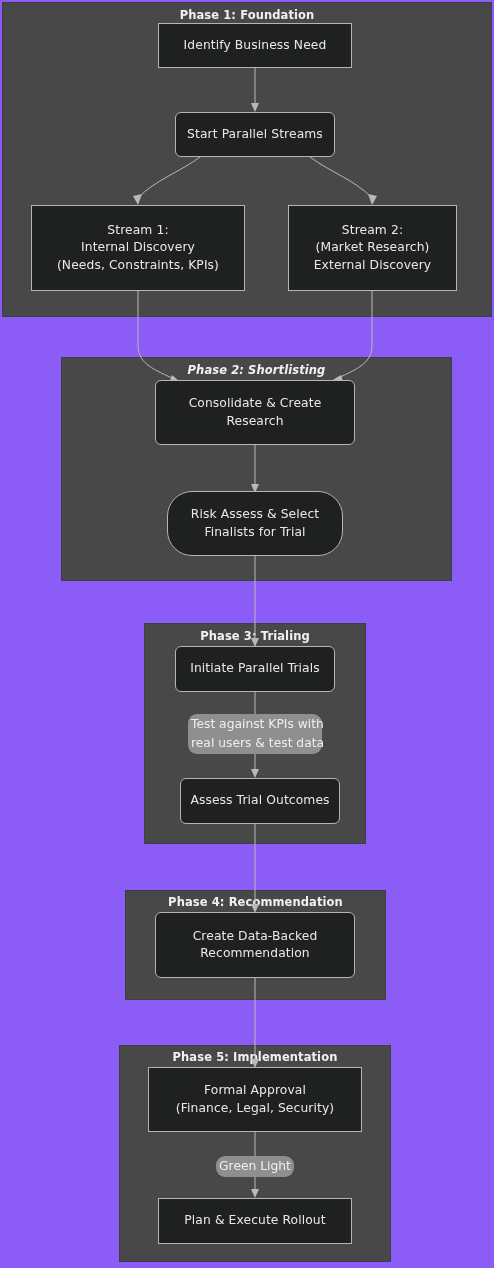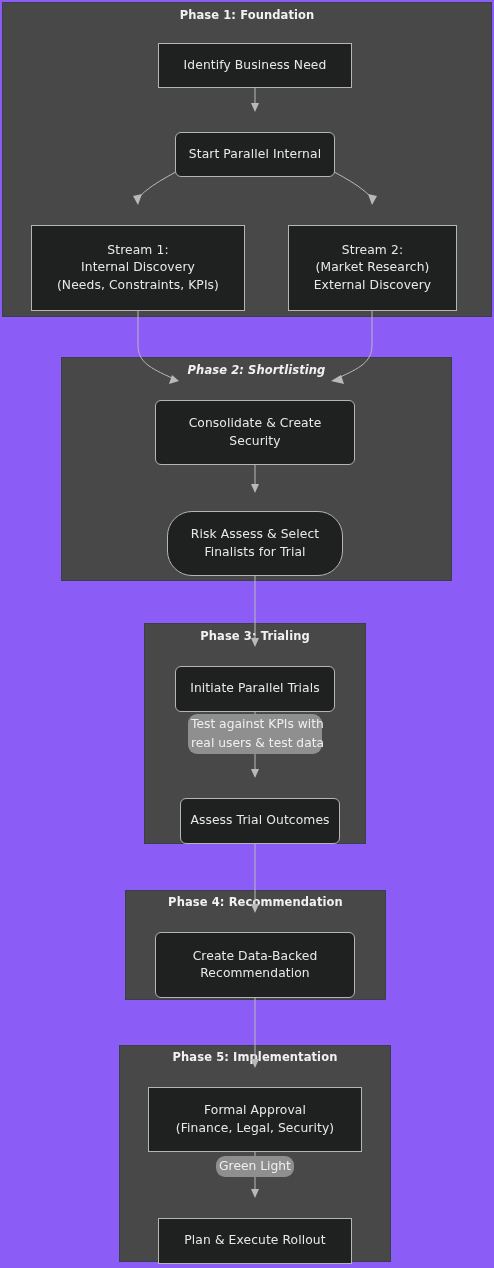--- a/index.html
+++ b/index.html
@@ -42,21 +42,20 @@
     border:1px solid #b5b5b5;
     color:#e8e8e8;
     display:flex;
     align-items:center;
     justify-content:center;
     text-align:center;
     font-size:12.3px;
     line-height:17.5px;
     letter-spacing:0.1px;
     z-index:4;
-    margin-top:20px;
   }
   .node.round{ border-radius:6px; }
   .node .lines{ width:100%; padding:0 6px; box-sizing:border-box;}
   .node .lines span{ display:block; white-space:nowrap; }
 
   
   #edges{
     position:absolute;
     left:0; top:0;
     width:494px;
@@ -155,21 +154,21 @@
   </div>
 
   <div class="node" style="left:158px; top:23px; width:194px; height:45px;">
     <div class="lines">
       <span>Identify Business Need</span>
     </div>
   </div>
 
   <div class="node round" style="left:175px; top:112px; width:160px; height:45px;">
     <div class="lines">
-      <span>Start Parallel Internal</span>
+      <span>Start Parallel Streams</span>
     </div>
   </div>
 
   <div class="node" style="left:31px; top:205px; width:214px; height:86px;">
     <div class="lines">
       <span>Stream 1:</span>
       <span>Internal Discovery</span>
       <span>(Needs, Constraints, KPIs)</span>
     </div>
   </div>
@@ -182,21 +181,21 @@
     </div>
   </div>
 
   <div class="cluster" style="left:61px; top:357px; width:391px; height:224px;font-style:italic;">
     <div class="cluster-title" style="top:5px;">Phase 2: Shortlisting</div>
   </div>
 
   <div class="node round" style="left:155px; top:380px; width:200px; height:65px;">
     <div class="lines">
       <span>Consolidate &amp; Create</span>
-      <span>Security</span>
+      <span>Research</span>
     </div>
   </div>
 
   <div class="node" style="left:167px; top:491px; width:176px; height:65px;border-radius:25px;">
     <div class="lines">
       <span>Risk Assess &amp; Select</span>
       <span>Finalists for Trial</span>
     </div>
   </div>
 

